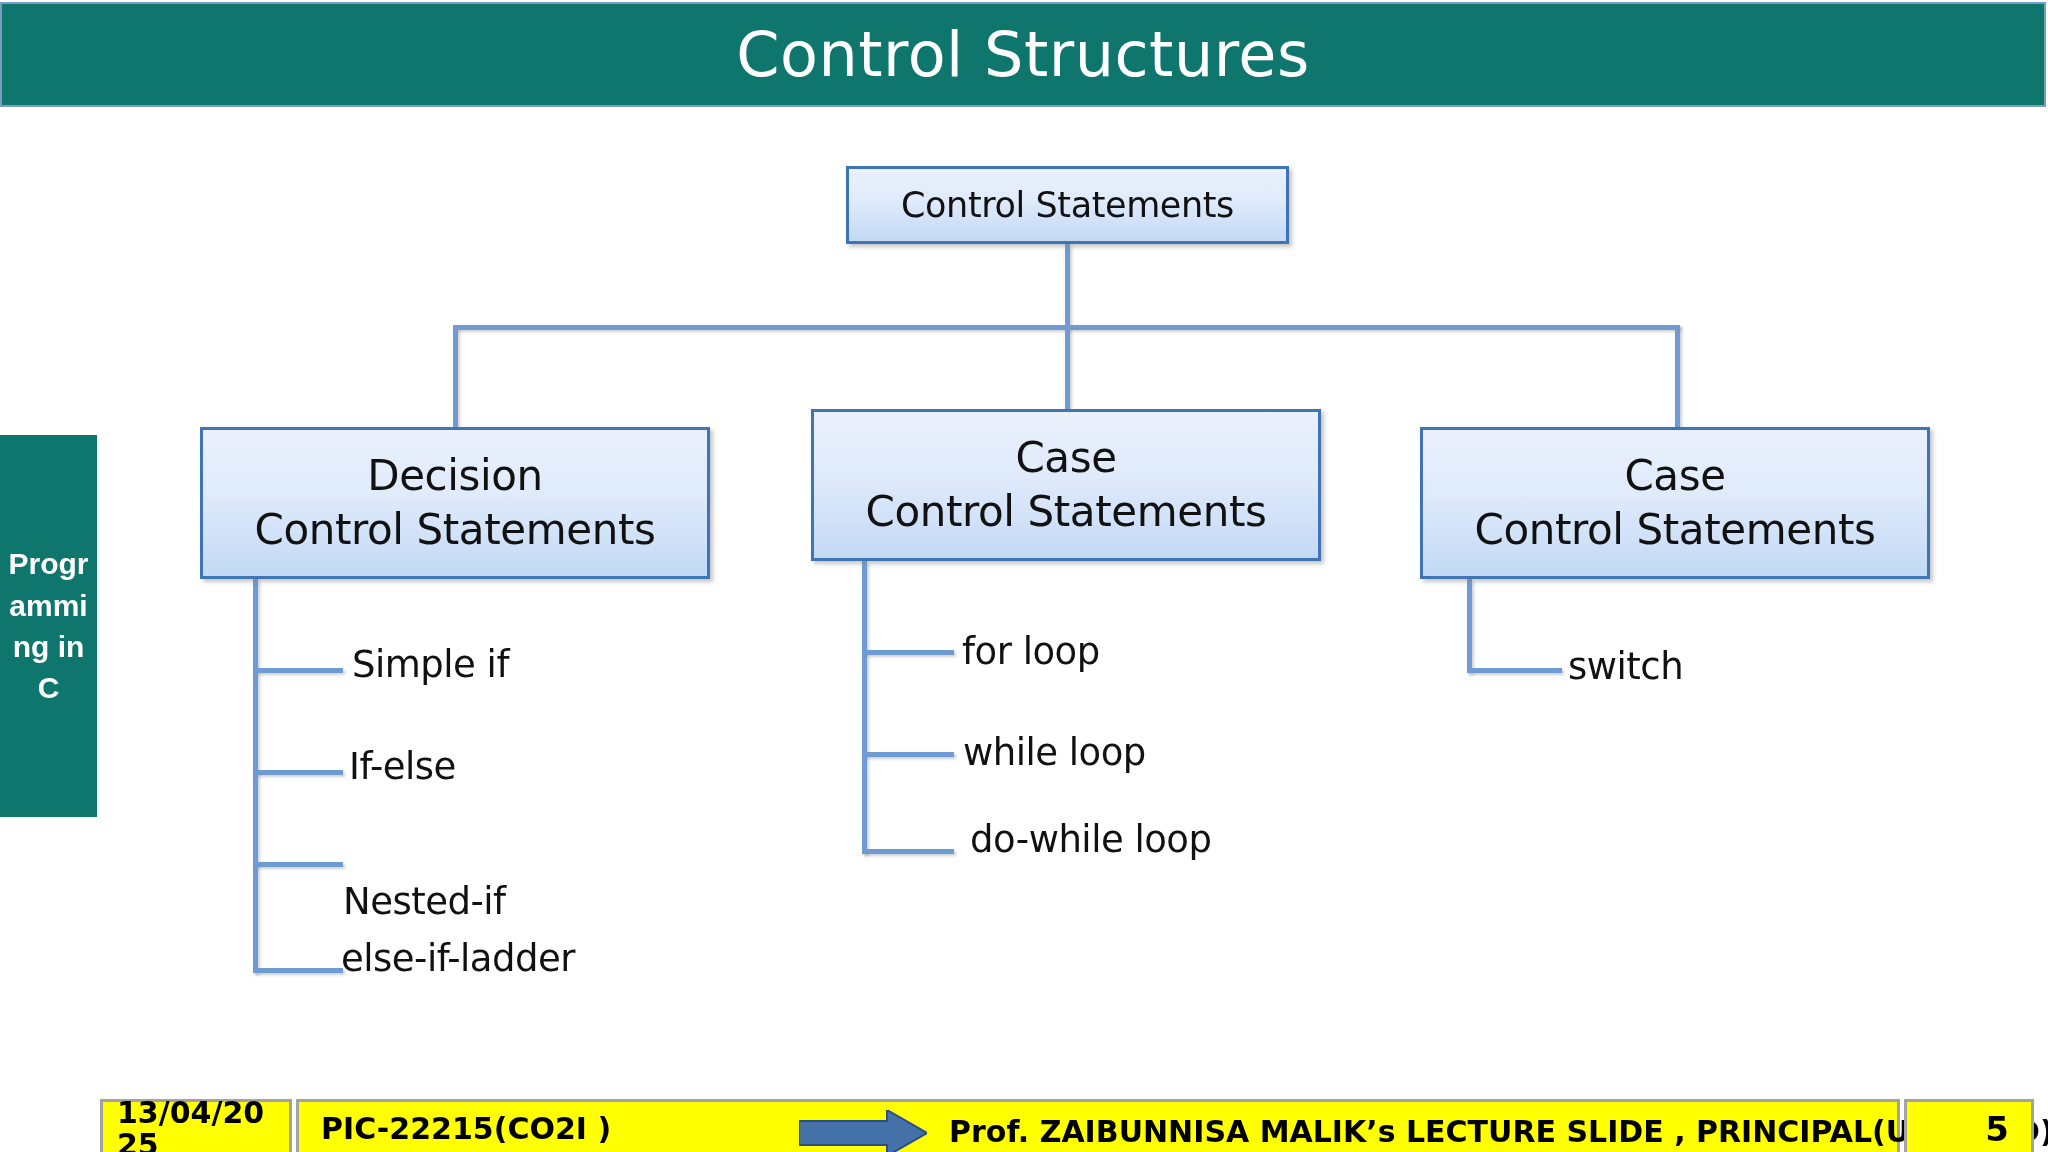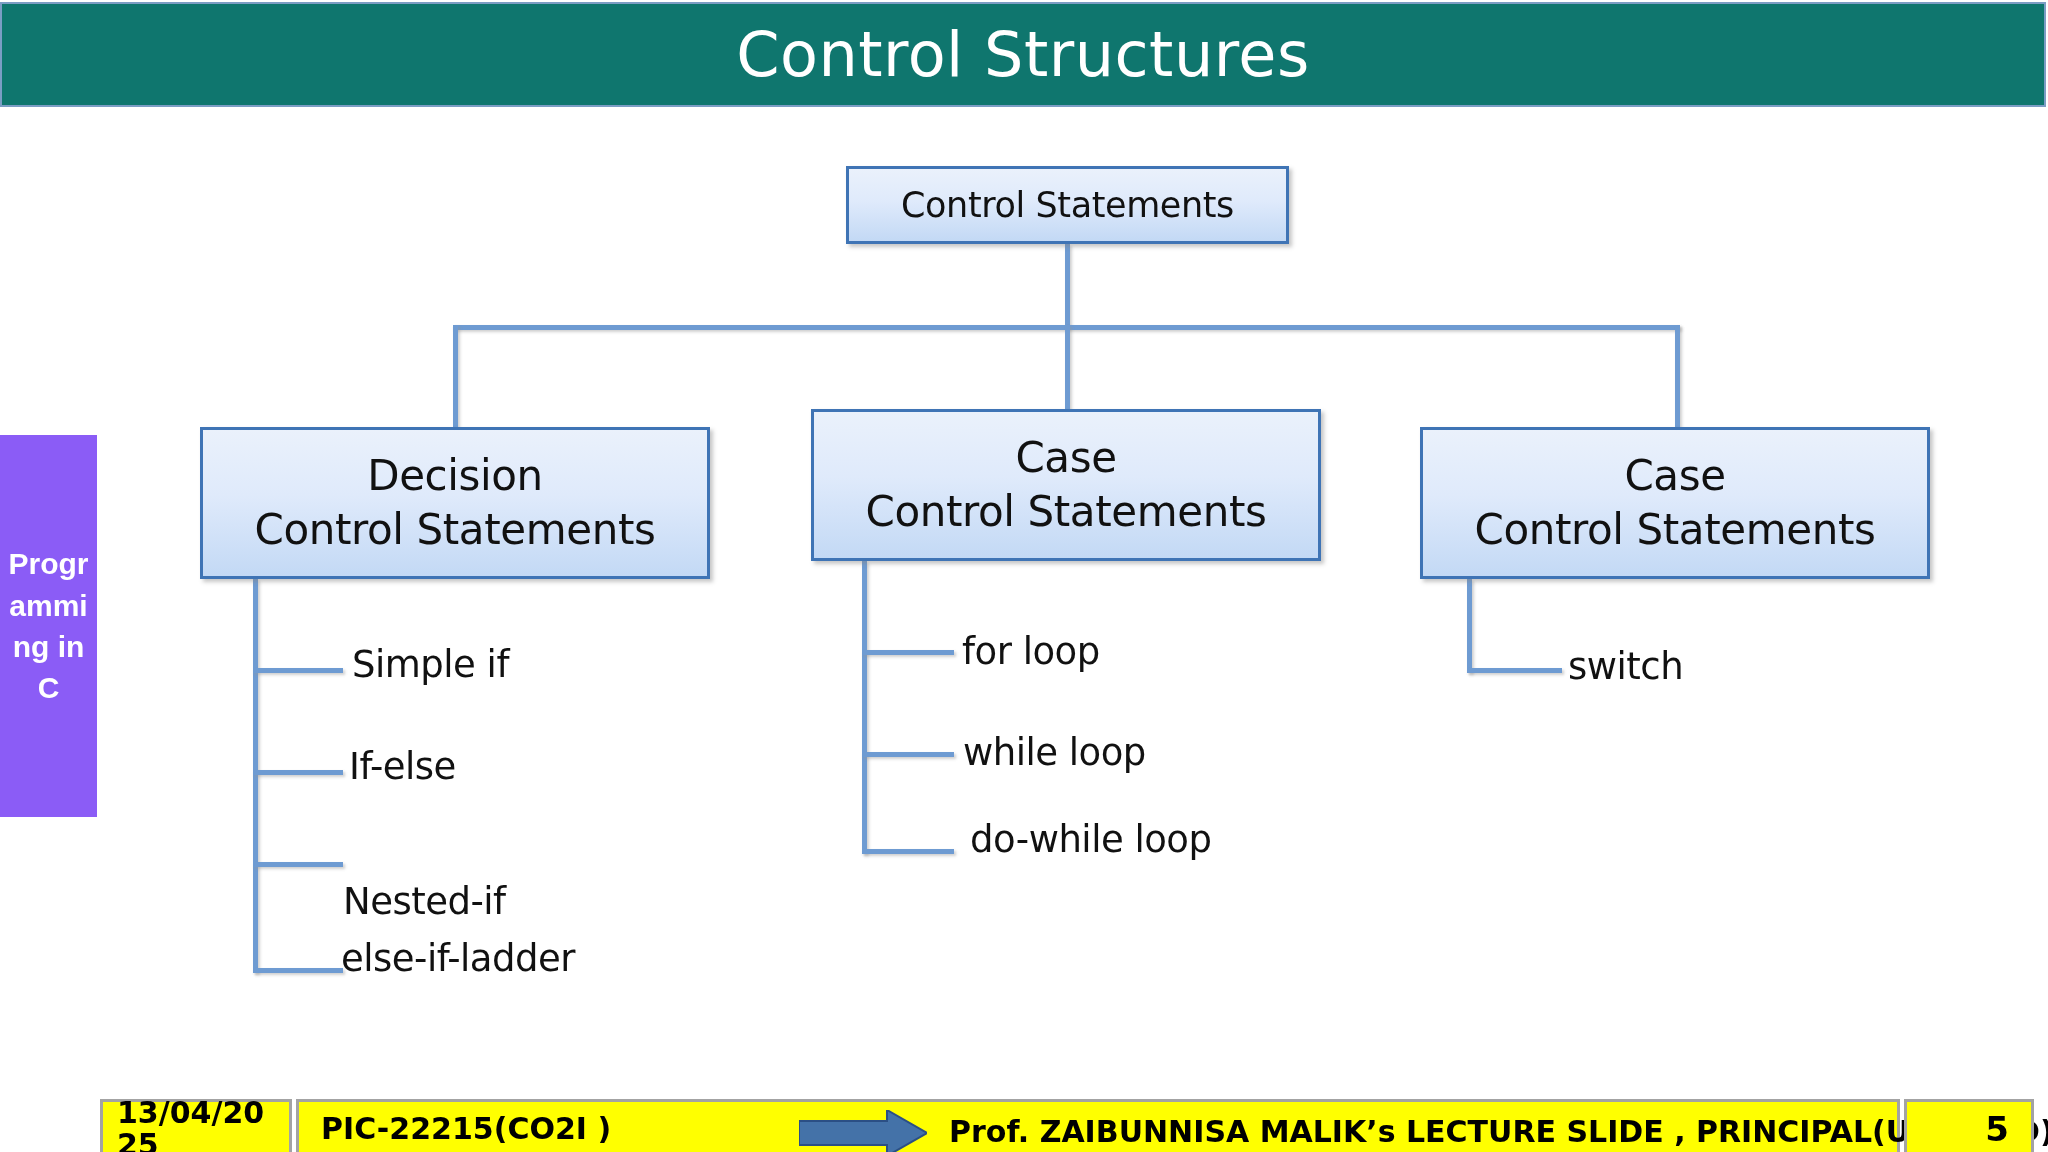--- a/index.html
+++ b/index.html
@@ -26,21 +26,21 @@
     line-height:1;
     font-family:"DejaVu Sans", sans-serif;
     font-weight:400;
     letter-spacing:0.5px;
     white-space:nowrap;
   }
 
   
   .side-tab{
     position:absolute;left:0;top:435px;width:97px;height:382px;
-    background:#8b5cf6;
+    background:#0f766e;
     color:#fff;
     font-size:30px;
     font-weight:bold;
     line-height:1.38;
     text-align:center;
     display:flex;align-items:center;justify-content:center;
     box-sizing:border-box;
     padding:0 4px;
     word-break:break-all;
   }

